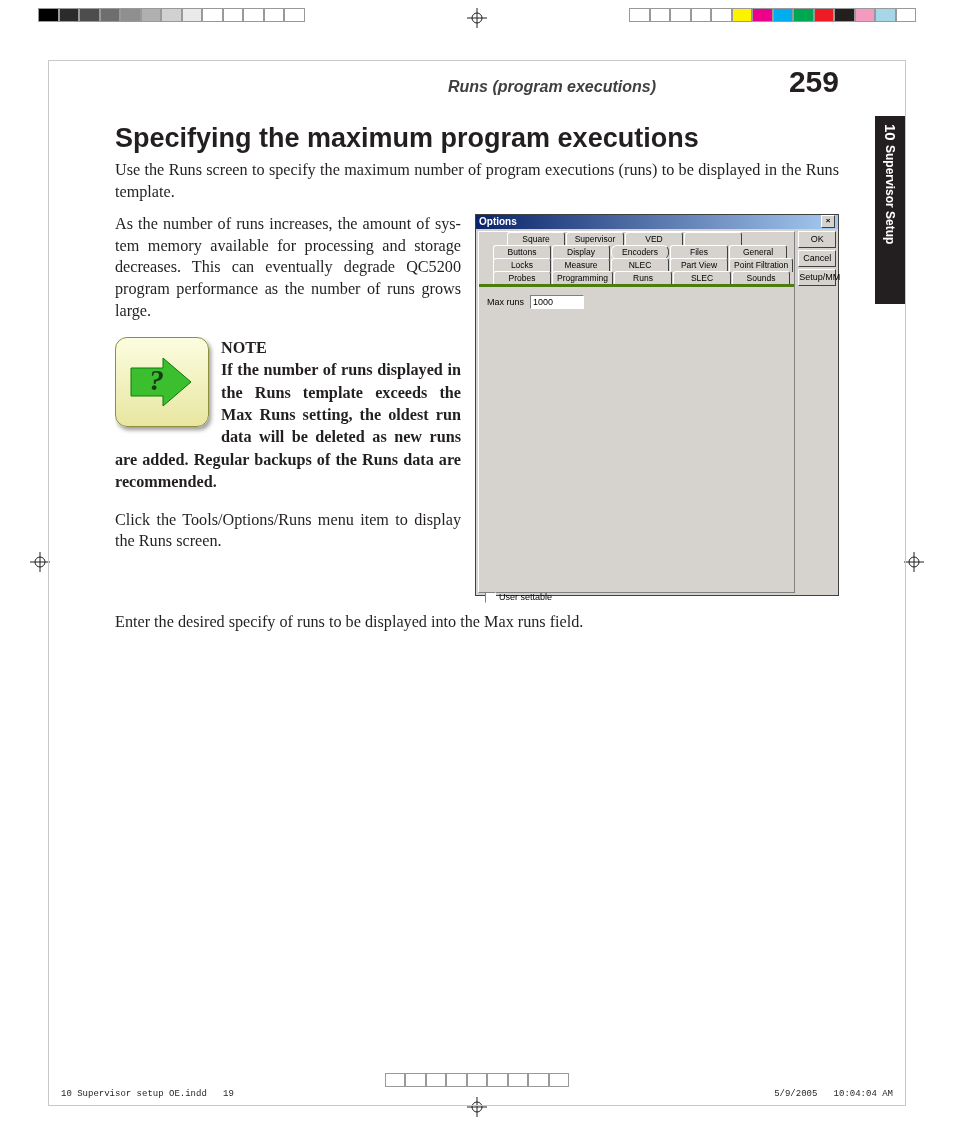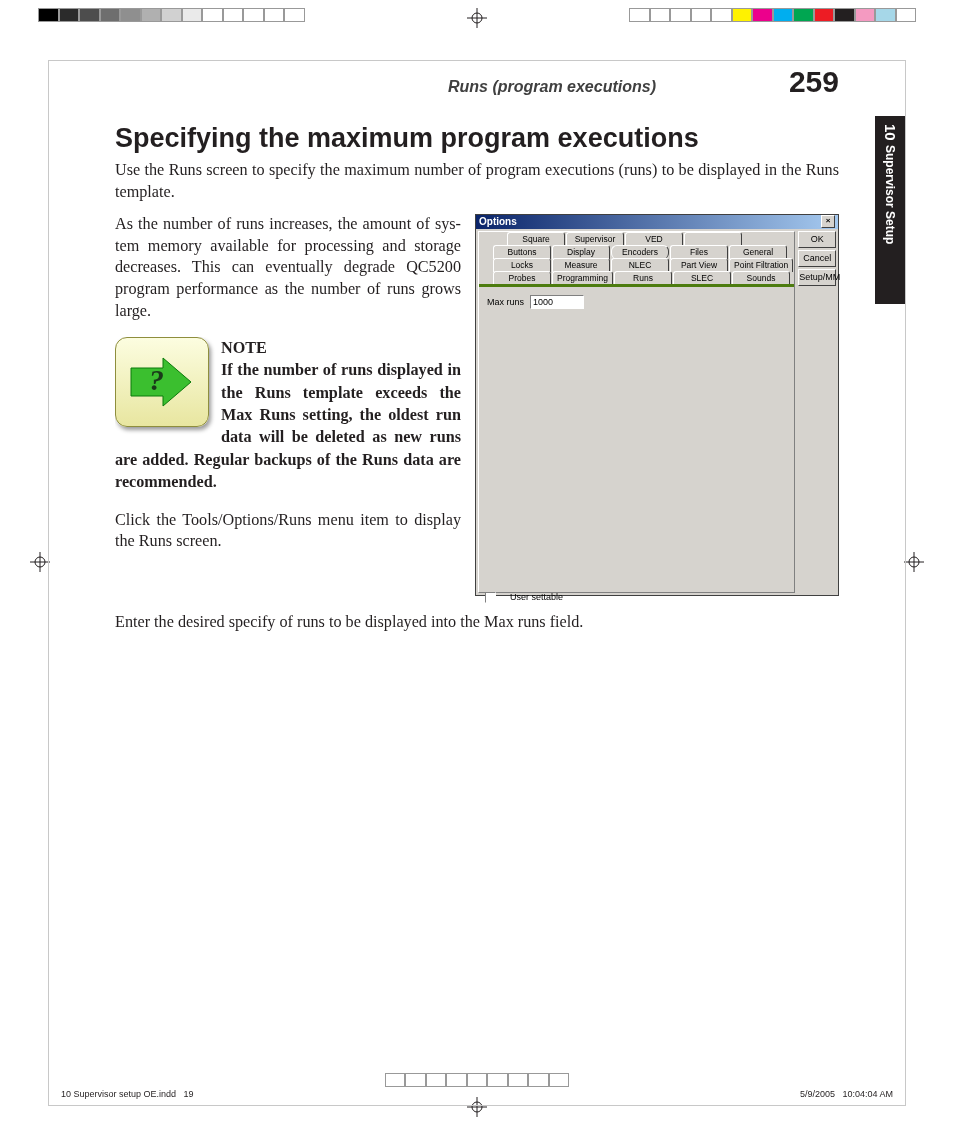--- a/index.html
+++ b/index.html
@@ -228,21 +228,21 @@
     border-right-color: #fff;
     border-bottom-color: #fff;
     font-size: 9px;
     padding: 0 2px;
     background: #fff;
   }
   .checkbox-row {
     position: absolute;
     bottom: 6px; left: 6px;
     font-size: 9px;
-    display: flex; gap: 14px;
+    display: flex; gap: 3px;
   }
   .chk {
     width: 9px; height: 9px;
     background: #fff;
     border: 1px solid #808080;
     border-right-color: #fff; border-bottom-color: #fff;
     display: inline-block;
   }
   .btn-col {
     width: 38px;
@@ -260,21 +260,21 @@
     text-align: center;
     line-height: 14px;
   }
 
   
   .footer {
     position: absolute;
     left: 12px; right: 12px; bottom: 6px;
     display: flex;
     justify-content: space-between;
-    font-family: Liberation Sans, sans-serif;
+    font-family: Liberation Mono, monospace;
     font-size: 9px;
     color: #231f20;
   }
 </style>
 </head>
 <body>
 
 <div class="colorbar left">
   <span class="swatch" style="background:#000"></span>
   <span class="swatch" style="background:#2b2b2b"></span>

